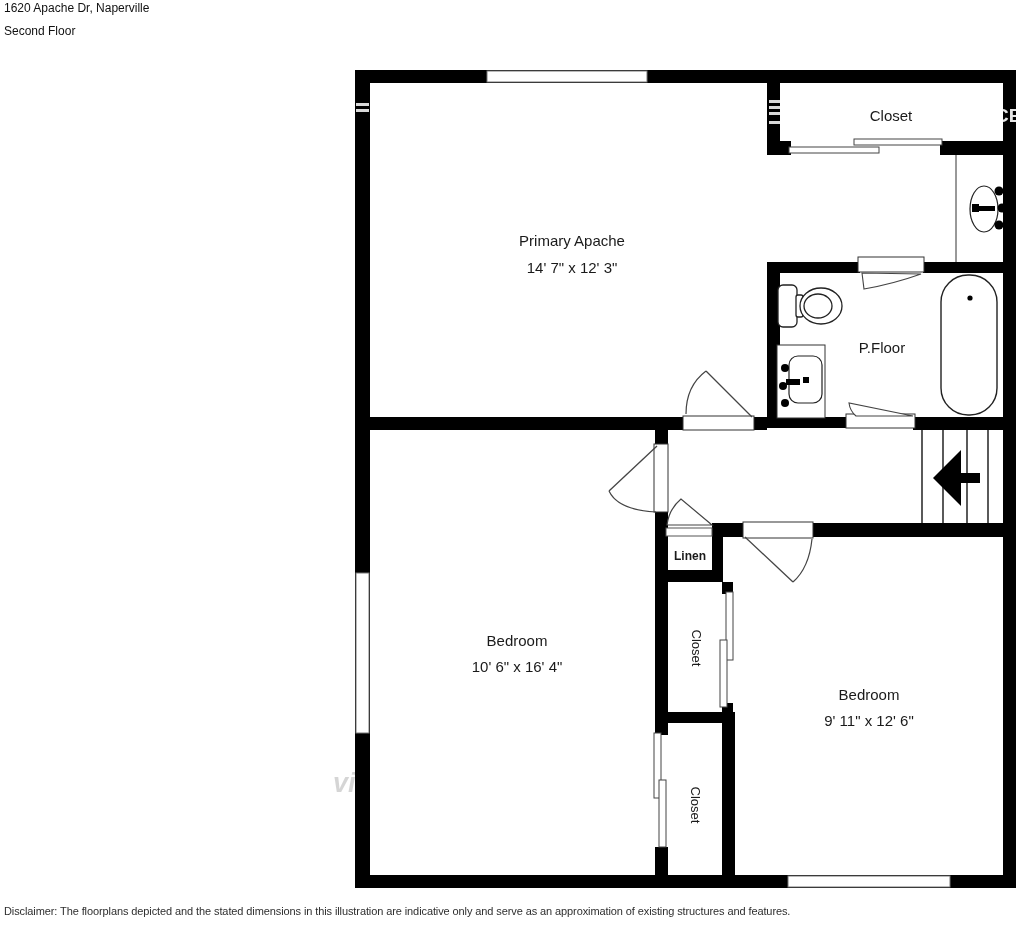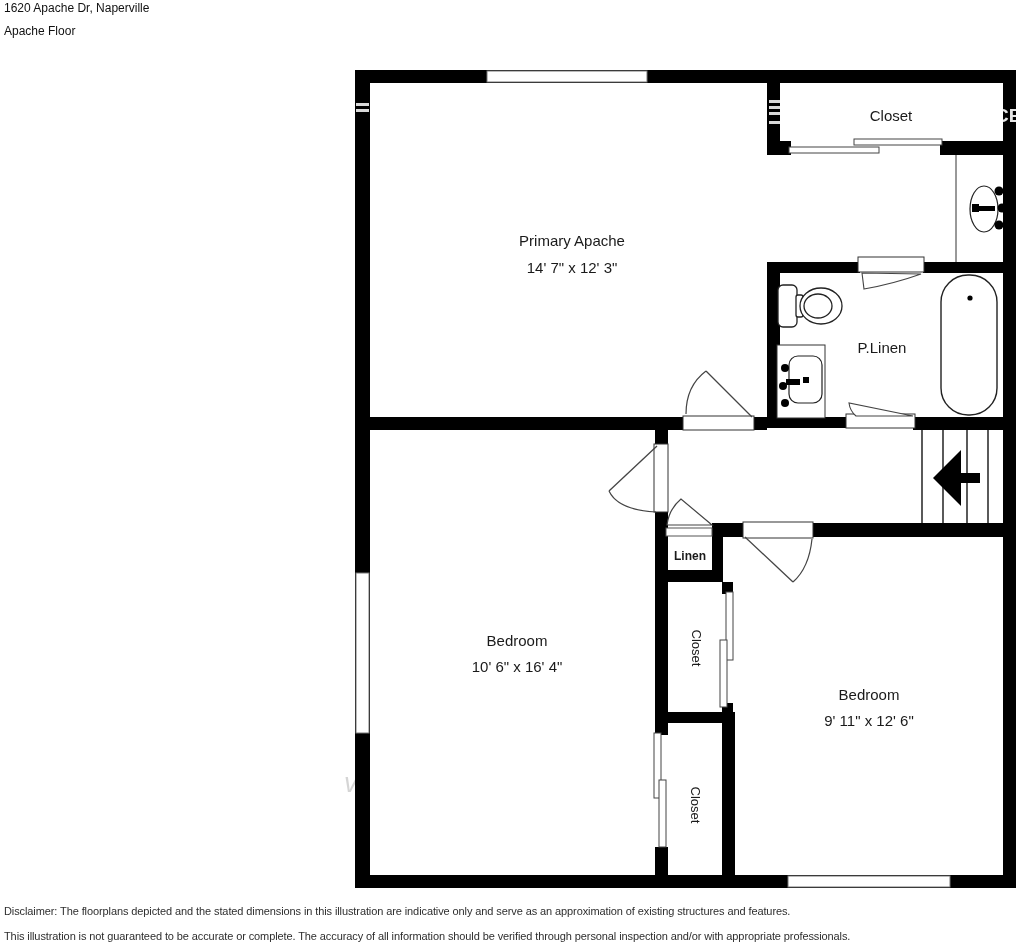--- a/index.html
+++ b/index.html
@@ -6,21 +6,21 @@
   body{width:1016px;height:946px;font-family:"Liberation Sans",sans-serif;-webkit-font-smoothing:antialiased;}
   .canvas{position:relative;width:1016px;height:946px;background:#fff;overflow:hidden;}
   svg.plan{position:absolute;left:0;top:0;z-index:1;}
   .lbl{position:absolute;z-index:2;color:#1a1a1a;white-space:nowrap;transform:translate(-50%,-50%);text-align:center;}
   .lbl.rot{transform:translate(-50%,-50%) rotate(90deg);}
   .hdr{position:absolute;z-index:2;left:4px;color:#111;font-size:12px;white-space:nowrap;}
   .room{font-size:15px;}
   .small{font-size:12px;}
   .vclose{font-size:13px;}
   .disc{position:absolute;z-index:2;left:4px;color:#2e2e2e;font-size:11px;white-space:nowrap;letter-spacing:-0.1px;}
-  .wm-vi{position:absolute;z-index:3;left:344px;top:768px;font-size:27px;font-style:italic;color:#000;opacity:0.16;font-weight:normal;}
+  .wm-vi{position:absolute;z-index:3;left:333px;top:768px;font-size:27px;font-style:italic;color:#000;opacity:0.16;font-weight:bold;}
 </style>
 </head>
 <body>
 
 <div class="canvas">
 
   <svg class="plan" width="1016" height="946" viewBox="0 0 1016 946">
 
     <g fill="#000">
       <rect x="355" y="70" width="661" height="13"></rect>
@@ -159,37 +159,36 @@
       <rect x="356" y="109" width="13" height="3" fill="#fff" opacity="0.85"></rect>
       <rect x="769" y="100" width="11" height="3" fill="#fff" opacity="0.85"></rect>
       <rect x="769" y="106" width="11" height="3" fill="#fff" opacity="0.85"></rect>
       <rect x="769" y="112" width="11" height="3" fill="#fff" opacity="0.85"></rect>
       <rect x="769" y="121" width="11" height="3" fill="#fff" opacity="0.85"></rect>
       <text x="995" y="122" font-size="19" font-weight="bold" fill="#ffffff" opacity="0.9" font-family="Liberation Sans, sans-serif">CE</text>
     </g>
   </svg>
 
   <div class="hdr" style="top:1px;">1620 Apache Dr, Naperville</div>
-  <div class="hdr" style="top:24px;">Apache Floor</div>
+  <div class="hdr" style="top:24px;">Second Floor</div>
 
   <div class="lbl room" style="left:572px;top:240px;">Primary Apache</div>
   <div class="lbl room" style="left:572px;top:267px;">14' 7" x 12' 3"</div>
 
   <div class="lbl room" style="left:891px;top:115px;">Closet</div>
-  <div class="lbl room" style="left:882px;top:347px;">P.Linen</div>
+  <div class="lbl room" style="left:882px;top:347px;">P.Floor</div>
 
   <div class="lbl room" style="left:517px;top:640px;">Bedroom</div>
   <div class="lbl room" style="left:517px;top:666px;">10' 6" x 16' 4"</div>
 
   <div class="lbl room" style="left:869px;top:694px;">Bedroom</div>
   <div class="lbl room" style="left:869px;top:720px;">9' 11" x 12' 6"</div>
 
   <div class="lbl small" style="left:690px;top:556px;font-weight:bold;">Linen</div>
 
   <div class="lbl vclose rot" style="left:696px;top:648px;">Closet</div>
   <div class="lbl vclose rot" style="left:695px;top:805px;">Closet</div>
 
   <div class="wm-vi">vi</div>
 
   <div class="disc" style="top:905px;">Disclaimer: The floorplans depicted and the stated dimensions in this illustration are indicative only and serve as an approximation of existing structures and features.</div>
-  <div class="disc" style="top:930px;">This illustration is not guaranteed to be accurate or complete. The accuracy of all information should be verified through personal inspection and/or with appropriate professionals.</div>
 
 </div>
 
 </body></html>

